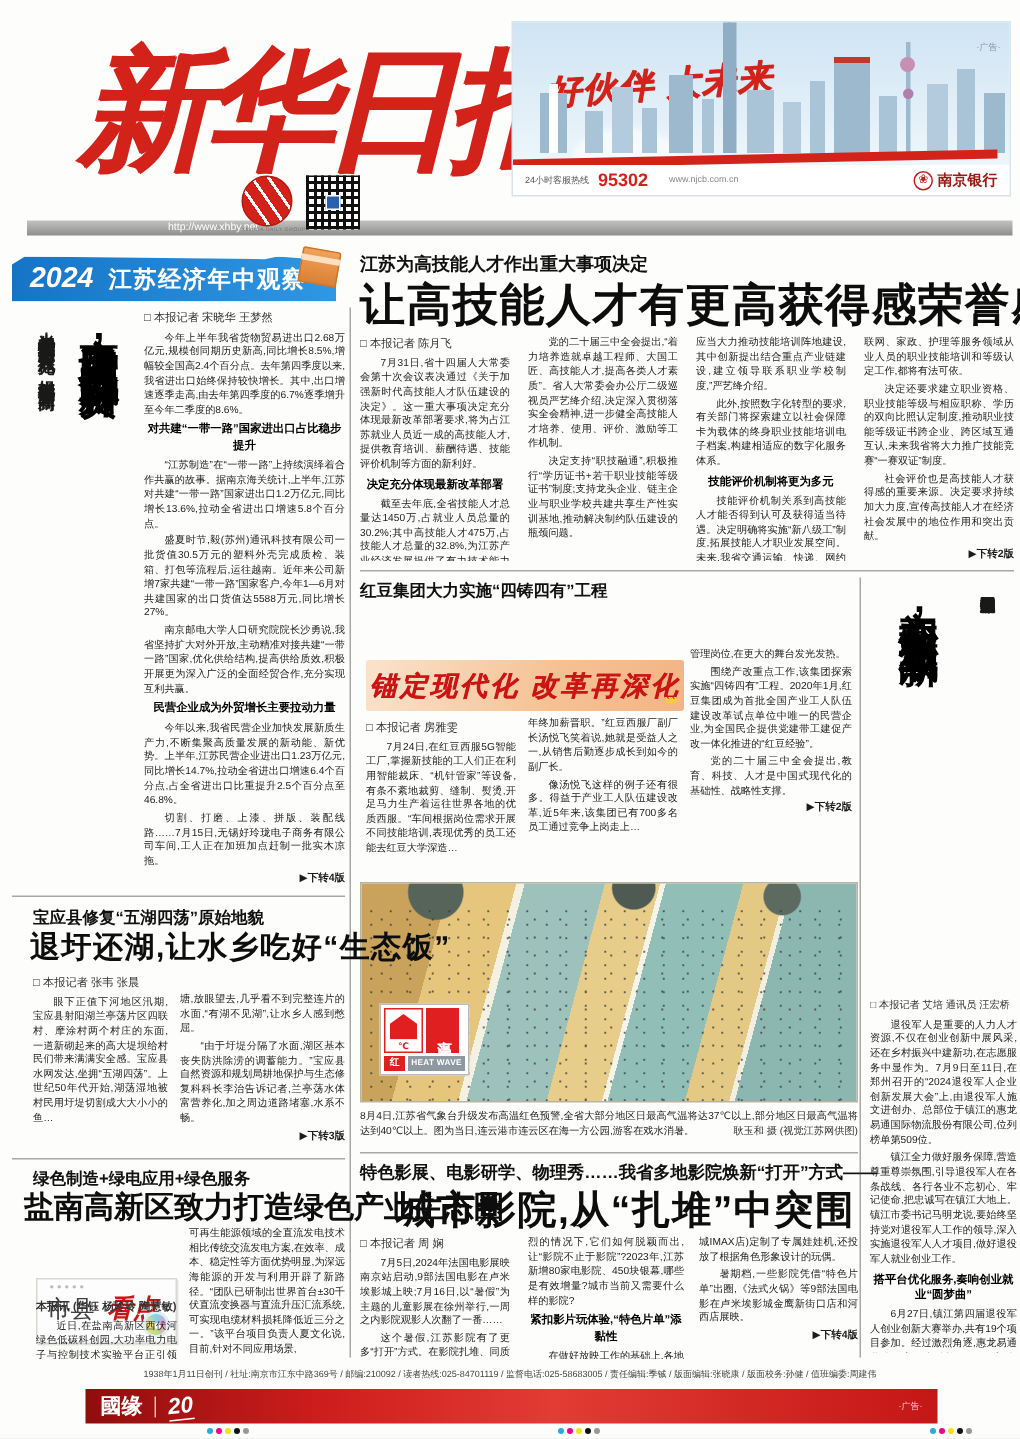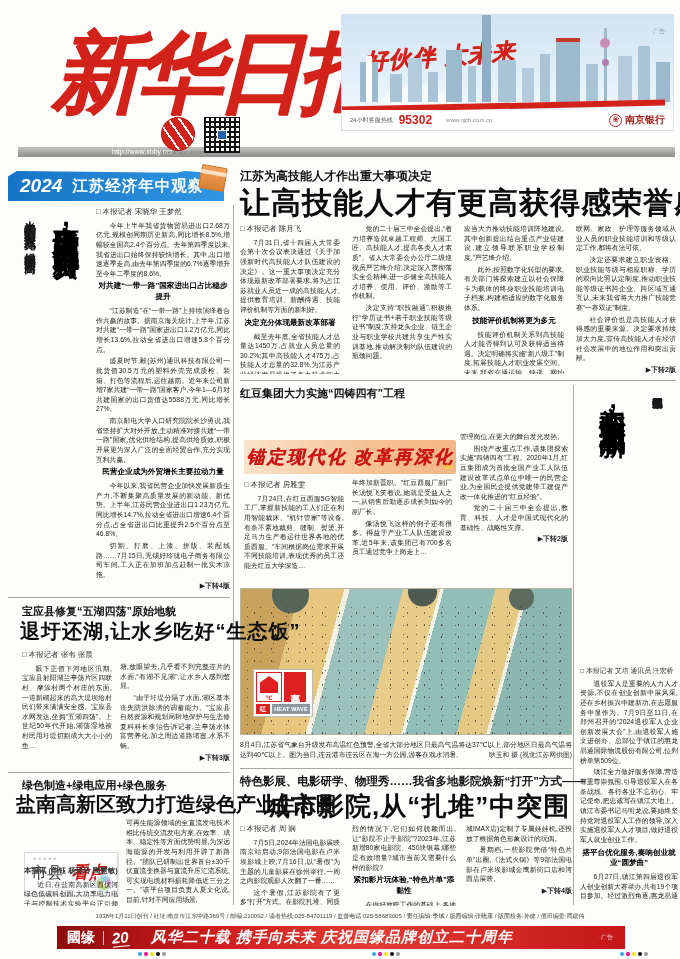--- a/index.html
+++ b/index.html
@@ -315,21 +315,20 @@
     <p class="cont">城IMAX店)定制了专属娃娃机,还投放了根据角色形象设计的玩偶。</p>
     <p>暑期档,一些影院凭借“特色片单”出圈,《法式火锅》等9部法国电影在卢米埃影城金鹰新街口店和河西店展映。</p>
     <div class="turnrow">▶下转4版</div>
   </div>
 
   <div class="finfo abs" style="left:0;top:912px;width:680px">1938年1月11日创刊 / 社址:南京市江东中路369号 / 邮编:210092 / 读者热线:025-84701119 / 监督电话:025-58683005 / 责任编辑:季铖 / 版面编辑:张晓康 / 版面校务:孙健 / 值班编委:周建伟</div>
   <div class="gy abs" style="left:57px;top:926px;width:568px;height:23px">
     <span class="gy-brand">國缘</span>
     <span class="gy-sep"></span>
     <span class="gy-num">20</span>
-    <span class="gy-slogan">风华二十载 携手向未来 庆祝国缘品牌创立二十周年</span>
     <span class="gy-mark">·广告·</span>
   </div>
   <div class="cmyk abs" style="left:138px;top:952px">
     <i style="background:#29abe2"></i>
       <i style="background:#ec008c"></i>
       <i style="background:#f7e017"></i>
       <i style="background:#111"></i>
       <i style="background:#999"></i>
   </div>
   <div class="cmyk abs" style="left:372px;top:952px">

